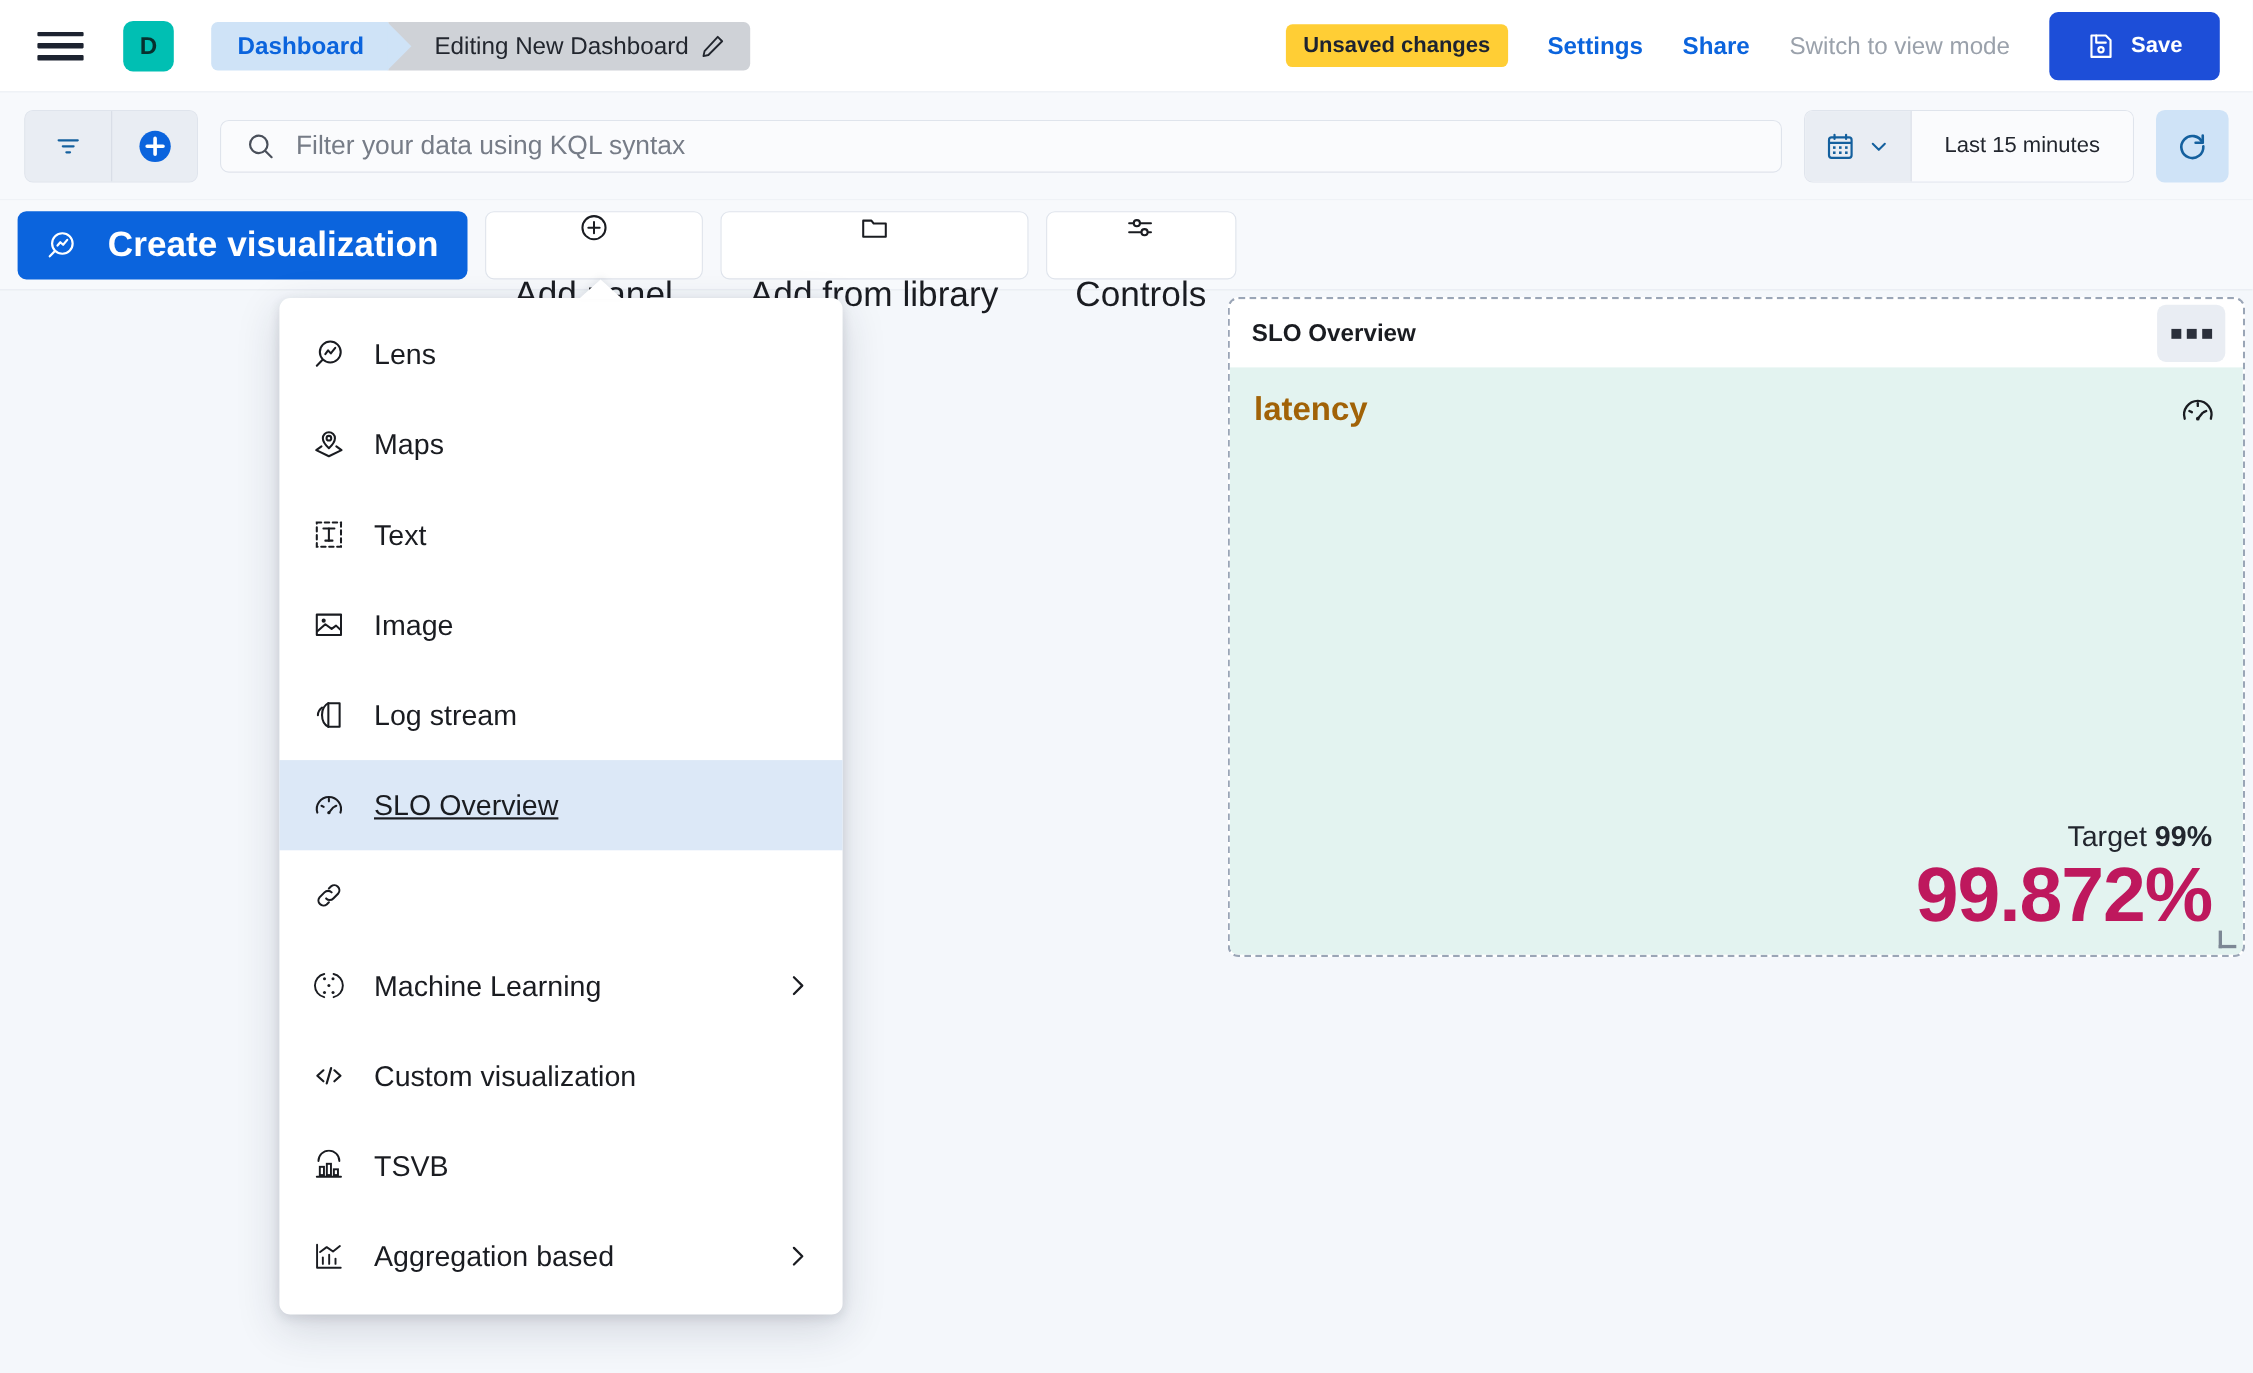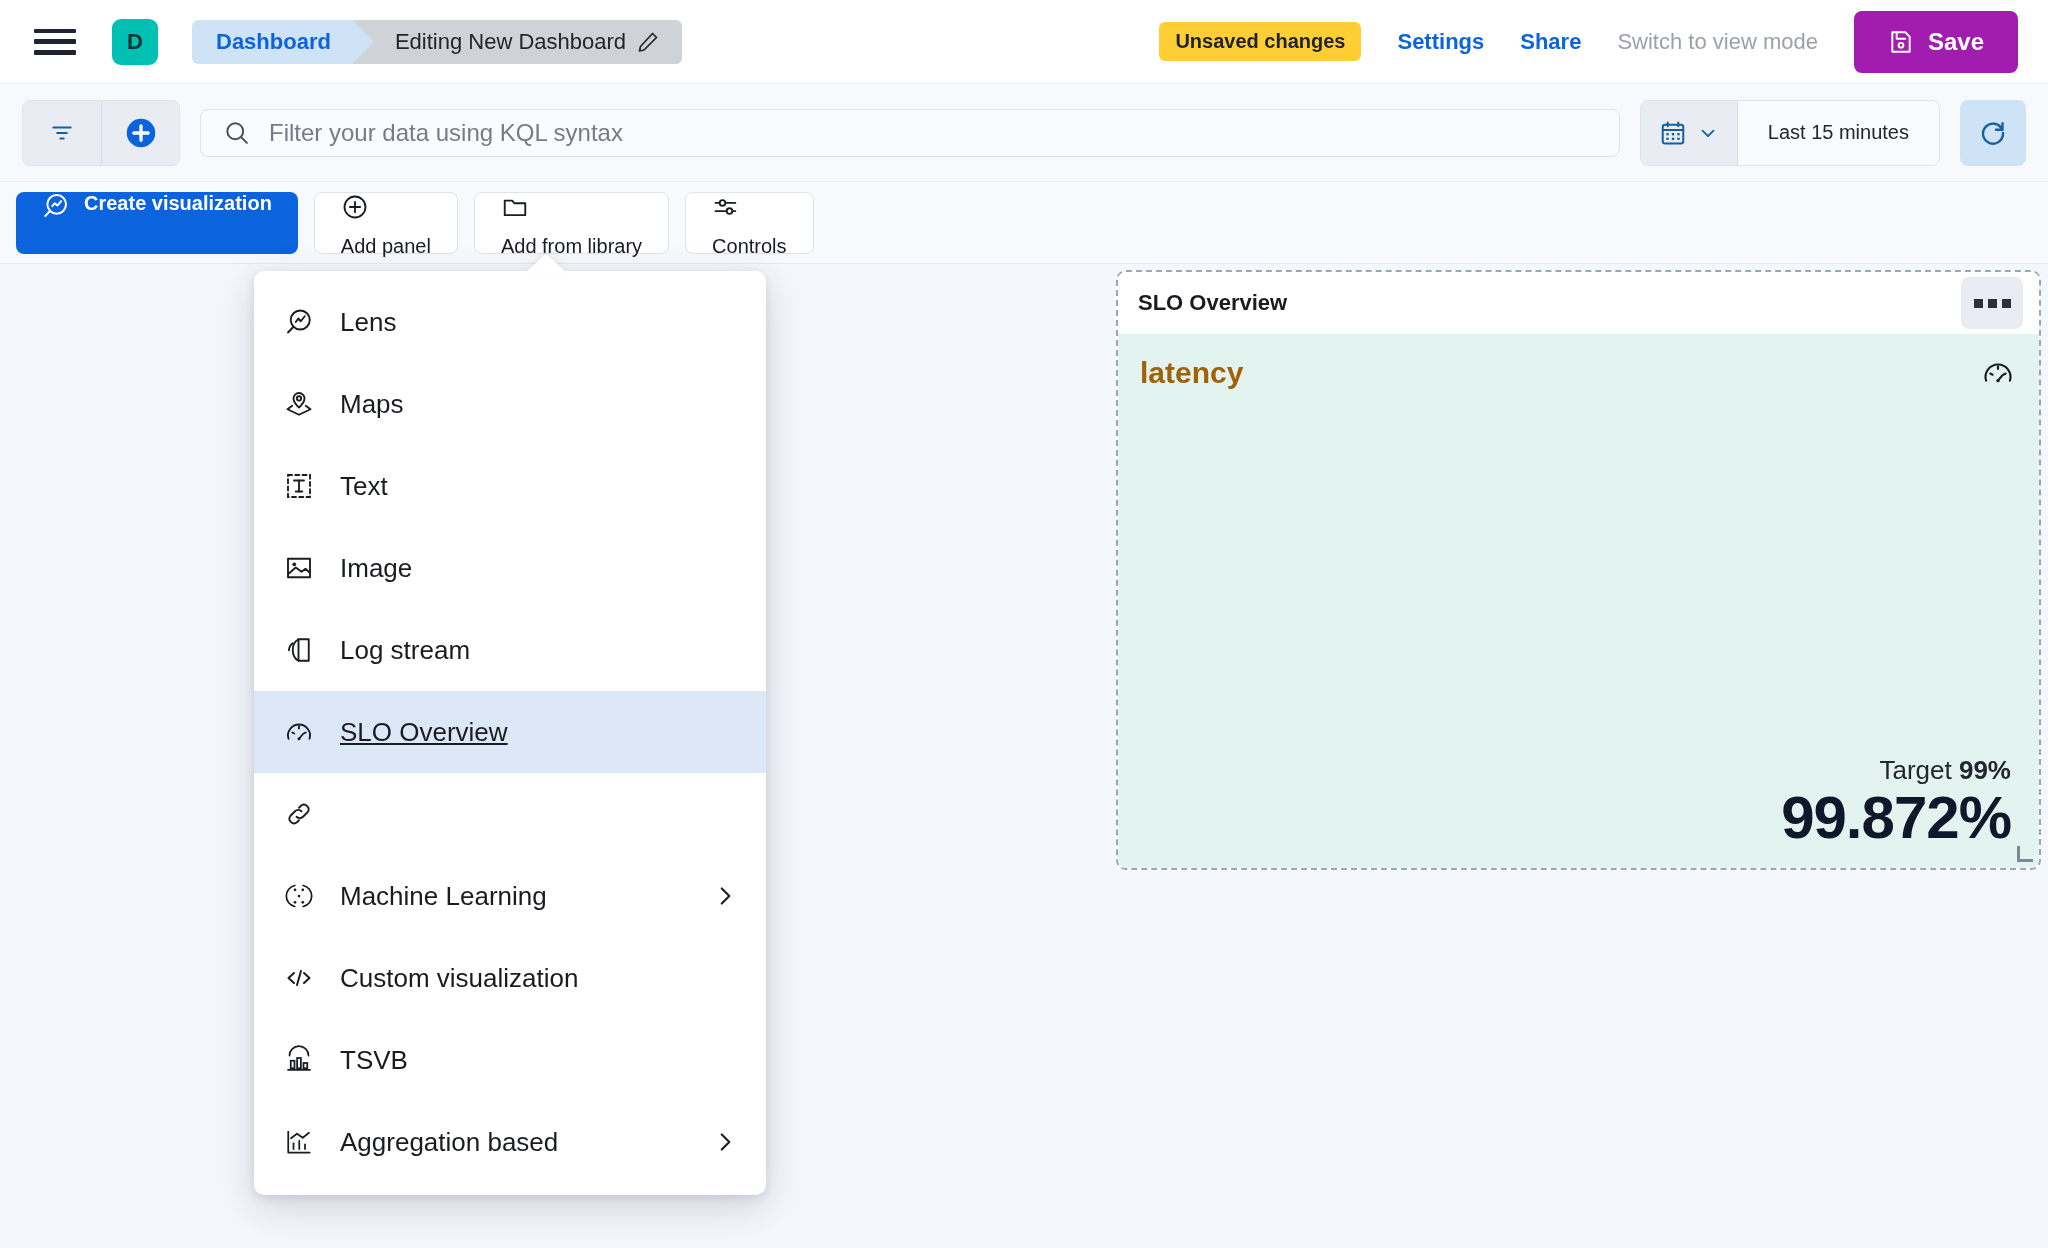--- a/index.html
+++ b/index.html
@@ -77,24 +77,24 @@
     padding: 8px 16px; border-radius: 6px;
     cursor: pointer;
   }
   .header-link {
     font-size: 22px; color: #0B64DD; font-weight: 700;
     margin-left: 36px; cursor: pointer; white-space: nowrap;
   }
   .header-link.muted { color: #9aa1ab; font-weight: 400; }
   .save-btn {
     margin-left: 36px;
-    background: #a21caf; color: #fff;
+    background: #1d4ed8; color: #fff;
     border: none; border-radius: 8px;
     height: 62px; padding: 0 34px;
-    font-size: 24px; font-weight: 700;
+    font-size: 20px; font-weight: 700;
     display: flex; align-items: center; gap: 14px;
     cursor: pointer;
     font-family: "Liberation Sans", sans-serif;
   }
 
   
   .query-bar {
     height: 98px;
     background: #F7F9FC;
     display: flex; align-items: center;
@@ -152,22 +152,22 @@
   .toolbar {
     height: 82px;
     background: #F7F9FC;
     display: flex; align-items: center;
     padding: 0 16px; gap: 16px;
     position: relative; z-index: 5;
     border-bottom: 1px solid #e6eaf1;
   }
   .tb-btn {
     height: 62px; border-radius: 8px;
-    display: flex; align-items: flex-start; gap: 14px;
-    padding: 0 26px; font-size: 20px;
+    display: flex; align-items: center; gap: 28px;
+    padding: 0 26px; font-size: 32px;
     cursor: pointer; white-space: nowrap;
     font-family: "Liberation Sans", sans-serif;
   }
   .tb-primary {
     background: #0B64DD; color: #fff; border: none; font-weight: 700;
   }
   .tb-ghost {
     background: #ffffff; color: #1a1c21;
     border: 1px solid #dfe4ec; font-weight: 400; flex-direction: column;
   }
@@ -261,21 +261,21 @@
   }
   .slo-stats {
     position: absolute; right: 28px; bottom: 20px;
     text-align: right;
   }
   .slo-target {
     font-size: 26px; color: #22262e; margin-bottom: 2px;
   }
   .slo-target b { font-weight: 700; }
   .slo-value {
-    font-size: 60px; font-weight: 700; color: #0f172a; line-height: 1;
+    font-size: 70px; font-weight: 700; color: #be185d; line-height: 1;
     letter-spacing: -1px;
   }
   .resize-handle {
     position: absolute; right: 6px; bottom: 6px;
     width: 16px; height: 16px;
     border-left: 3px solid #7d8795;
     border-bottom: 3px solid #7d8795;
     cursor: nwse-resize;
   }
 </style>

